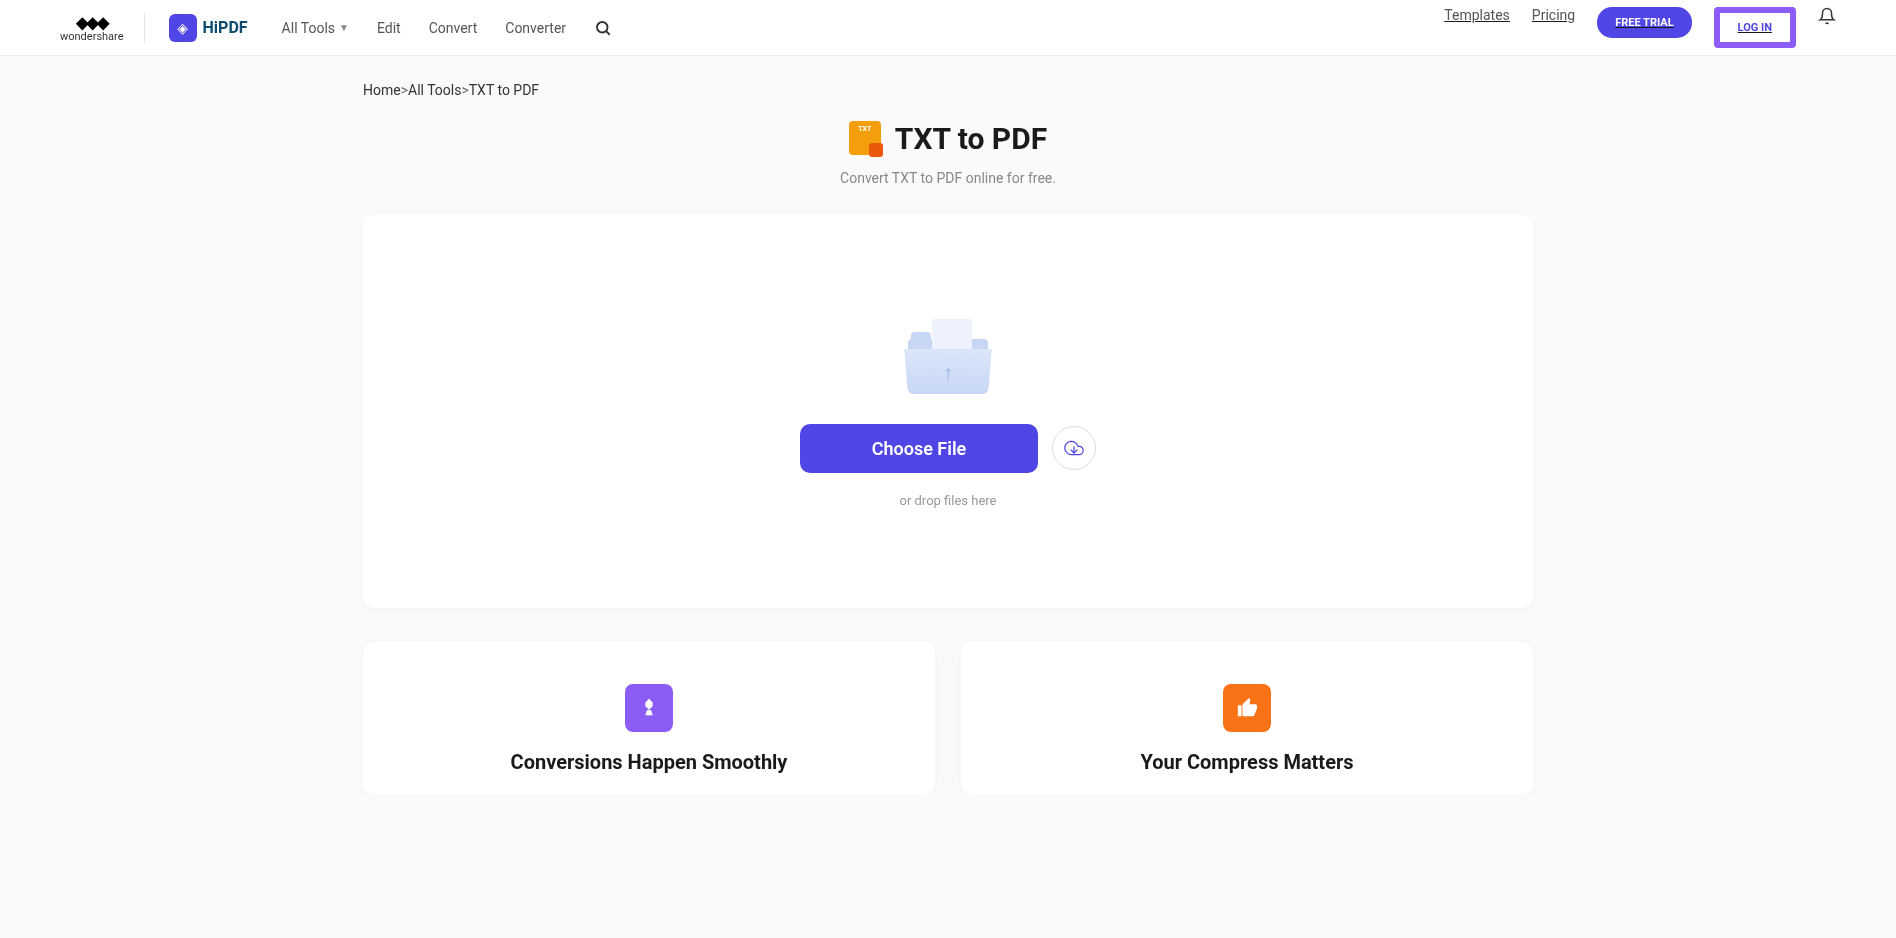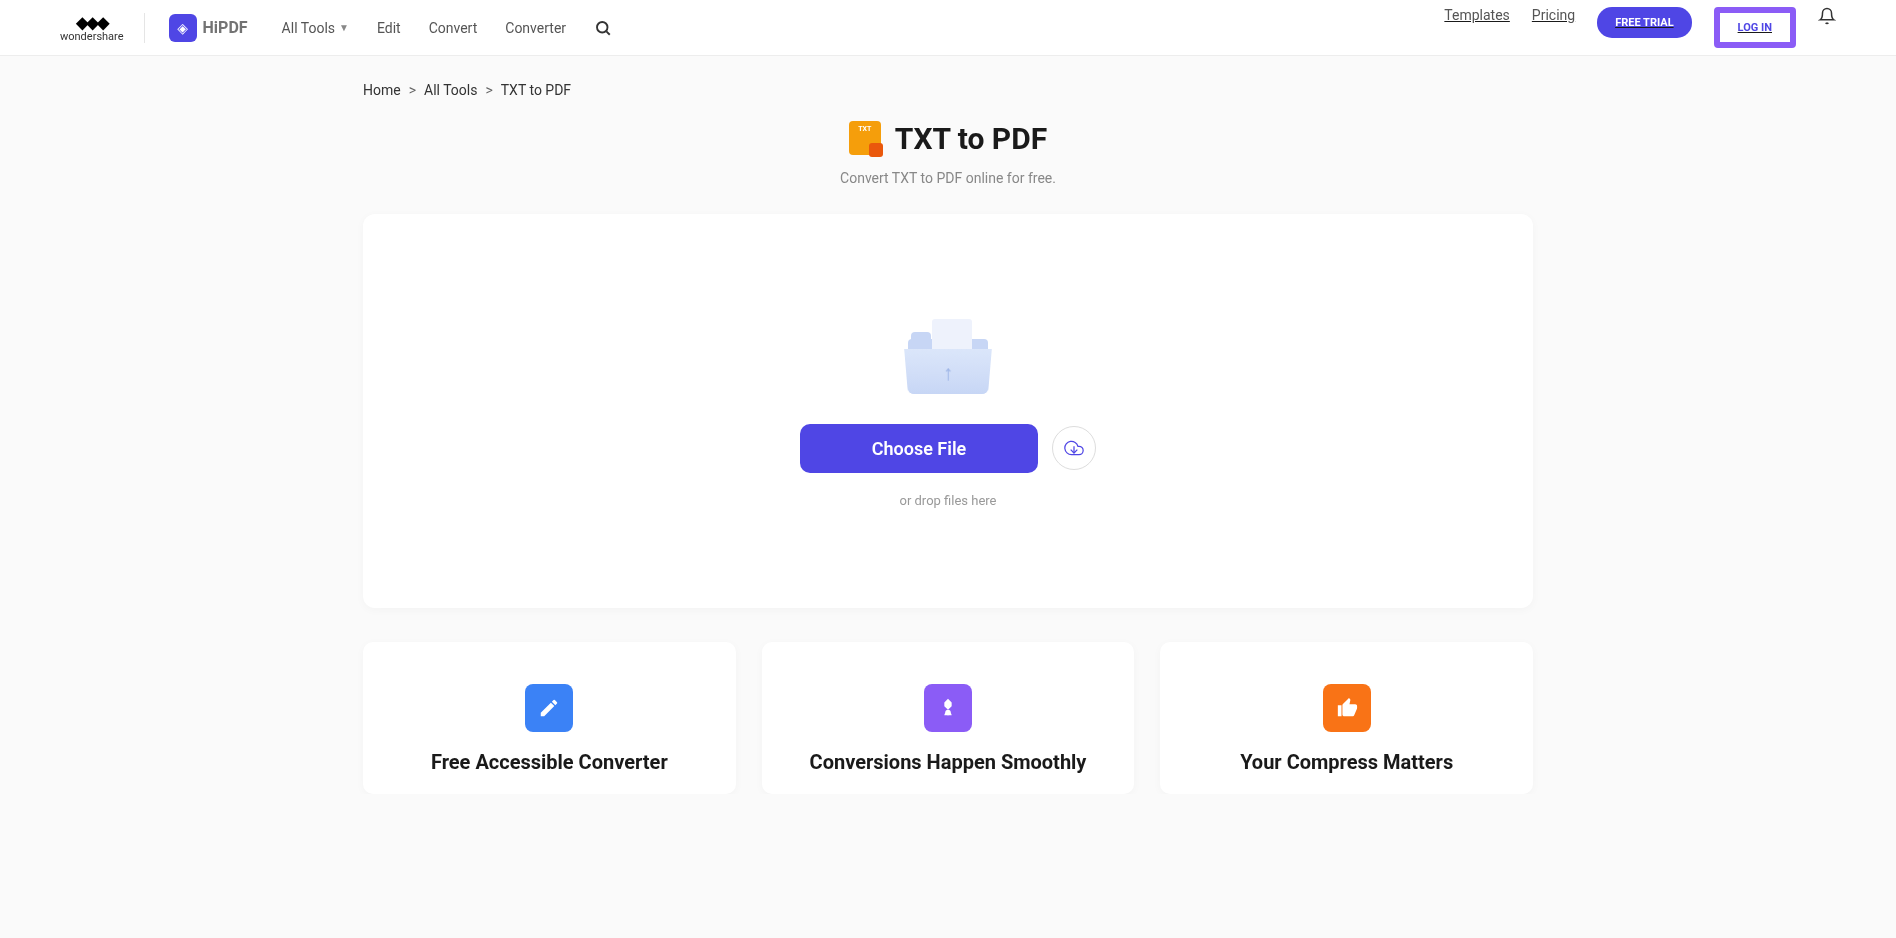--- a/index.html
+++ b/index.html
@@ -66,21 +66,21 @@
       display: flex;
       align-items: center;
       justify-content: center;
       color: #fff;
       font-size: 14px;
     }
 
     .hipdf-logo-text {
       font-size: 16px;
       font-weight: 700;
-      color: #737373;
+      color: #0c4a6e;
     }
 
     .nav-menu {
       display: flex;
       align-items: center;
       gap: 28px;
       margin-left: 10px;
     }
 
     .nav-item {
@@ -146,21 +146,21 @@
     .container {
       max-width: 1170px;
       margin: 0 auto;
       padding: 0 0;
     }
 
     
     .breadcrumb {
       display: flex;
       align-items: flex-start;
-      gap: 8px;
+      gap: 0;
       padding: 26px 0 18px 0;
       font-size: 14px;
       color: #333;
     }
 
     .breadcrumb-item {
       cursor: pointer;
     }
 
     .breadcrumb-item.current {
@@ -460,28 +460,20 @@
           <polyline points="8 14 12 18 16 14"></polyline>
           <line x1="12" y1="10" x2="12" y2="18"></line>
         </svg>
       </div>
     </div>
     <div class="drop-text">or drop files here</div>
   </div>
 
   <div class="features-row">
     <div class="feature-card">
-      <div class="feature-icon blue">
-        <svg width="22" height="22" viewBox="0 0 24 24" fill="currentColor">
-            <path d="M3 17.25V21h3.75L17.81 9.94l-3.75-3.75L3 17.25zM20.71 7.04a1 1 0 0 0 0-1.41l-2.34-2.34a1 1 0 0 0-1.41 0l-1.83 1.83 3.75 3.75 1.83-1.83z"></path>
-          </svg>
-      </div>
-      <div class="feature-title">Free Accessible Converter</div>
-    </div>
-    <div class="feature-card">
       <div class="feature-icon purple">
         <svg width="22" height="22" viewBox="0 0 24 24" fill="currentColor">
             <path d="M12 2L8 6v4l4 4 4-4V6l-4-4zm0 14c-2.21 0-4 1.79-4 4h8c0-2.21-1.79-4-4-4z"></path>
             <circle cx="12" cy="17" r="3"></circle>
           </svg>
       </div>
       <div class="feature-title">Conversions Happen Smoothly</div>
     </div>
     <div class="feature-card">
       <div class="feature-icon orange">

